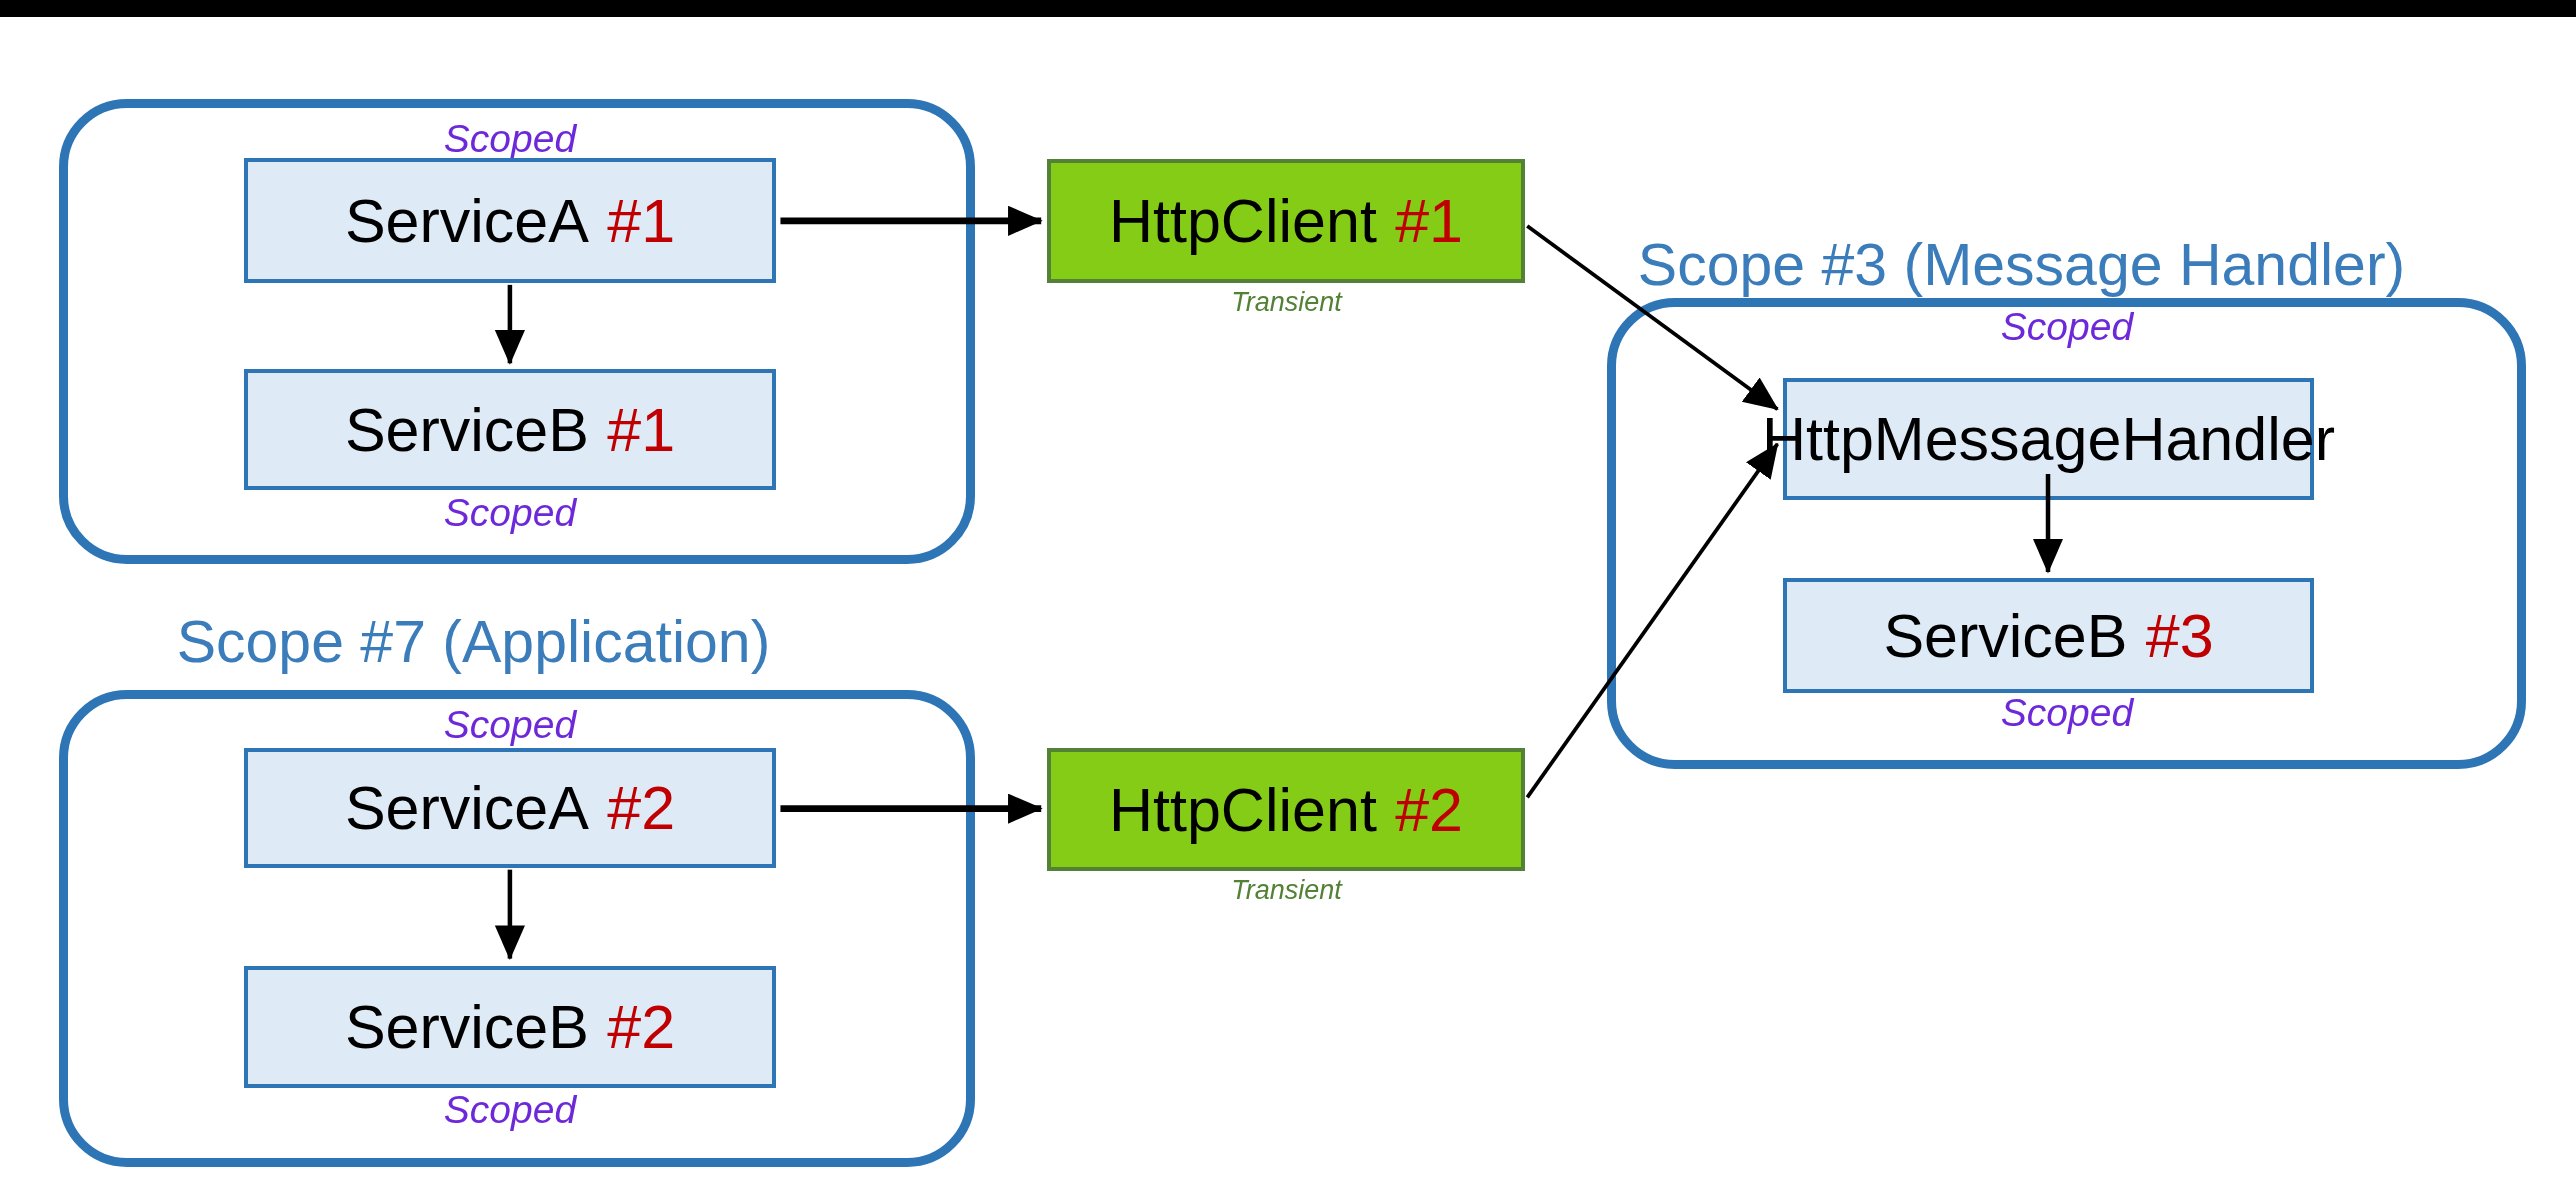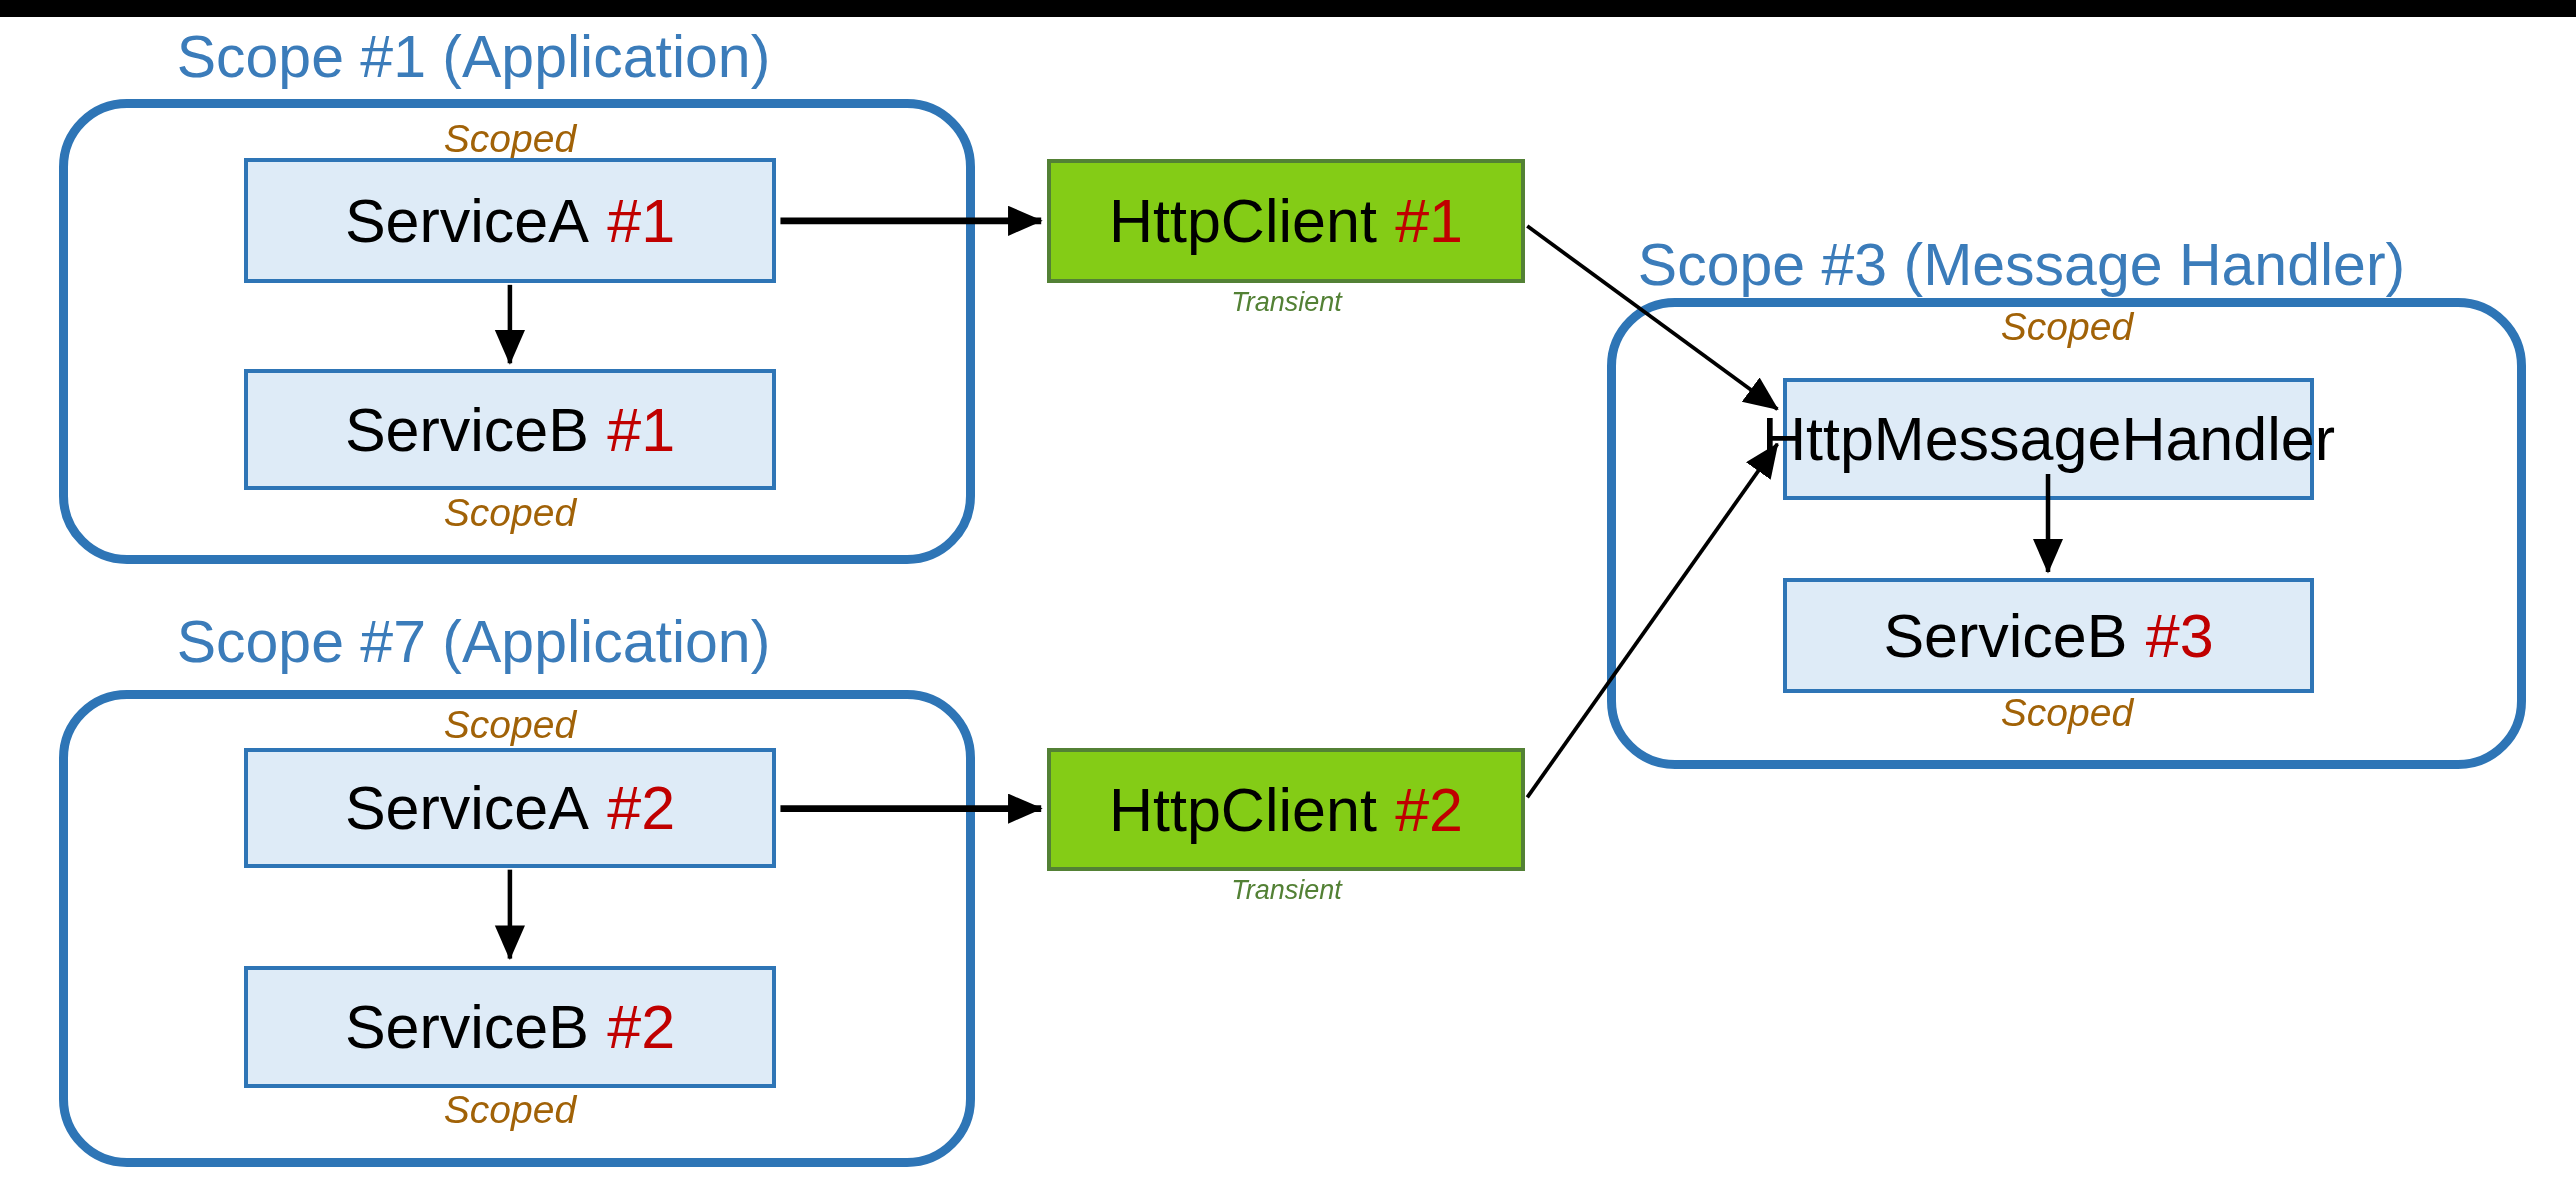--- a/index.html
+++ b/index.html
@@ -23,21 +23,21 @@
     box-sizing: border-box;
   }
   .scope-title {
     color: #3B7CBA;
     font-size: 59px;
     line-height: 1.05;
     text-align: center;
     white-space: nowrap;
   }
   .scoped-label {
-    color: #a16207;
+    color: #6d28d9;
     font-size: 39px;
     font-style: italic;
     text-align: center;
     line-height: 1.1;
     white-space: nowrap;
   }
   .node {
     box-sizing: border-box;
     display: flex;
     align-items: center;
@@ -73,21 +73,20 @@
     pointer-events: none;
   }
 </style>
 </head>
 <body>
 
 <div id="canvas">
 
   <div id="top-bar" class="abs"></div>
 
-  <div class="abs scope-title" style="left:59px; top:27px; width:829px;">Scope #1 (Application)</div>
   <div class="abs scope-rect" style="left:59px; top:99px; width:916px; height:465px;"></div>
   <div class="abs scoped-label" style="left:359px; top:118px; width:302px;">Scoped</div>
   <div class="abs node node-blue" style="left:244px; top:158px; width:532px; height:125px;">
     <span>ServiceA</span>
     <span class="instance">#1</span>
   </div>
   <div class="abs node node-blue" style="left:244px; top:369px; width:532px; height:121px;">
     <span>ServiceB</span>
     <span class="instance">#1</span>
   </div>

